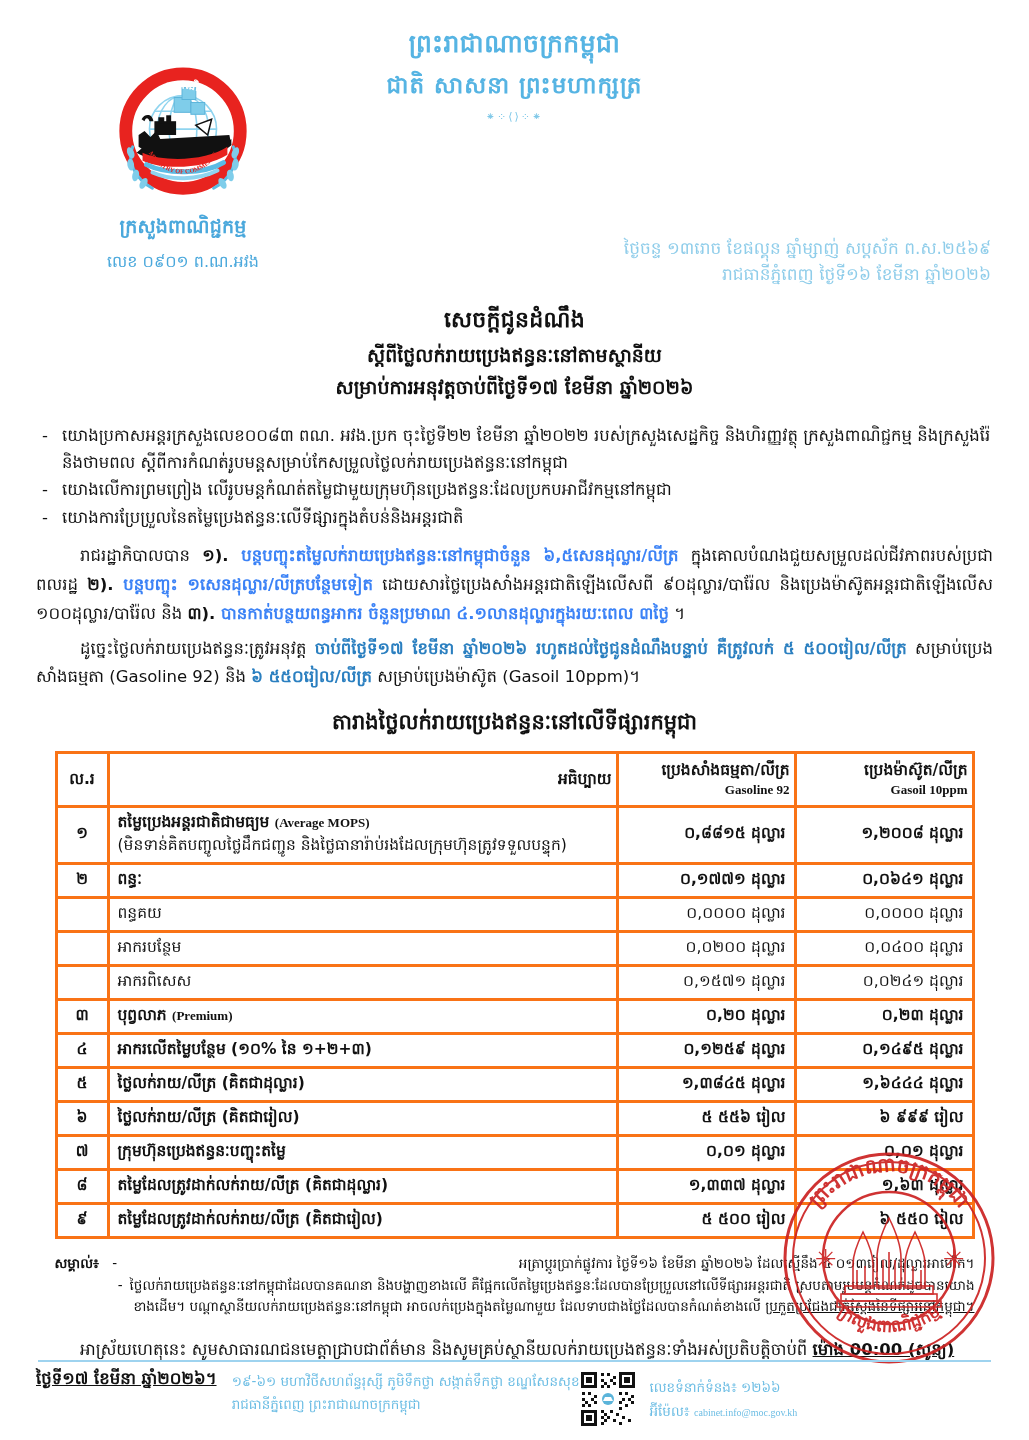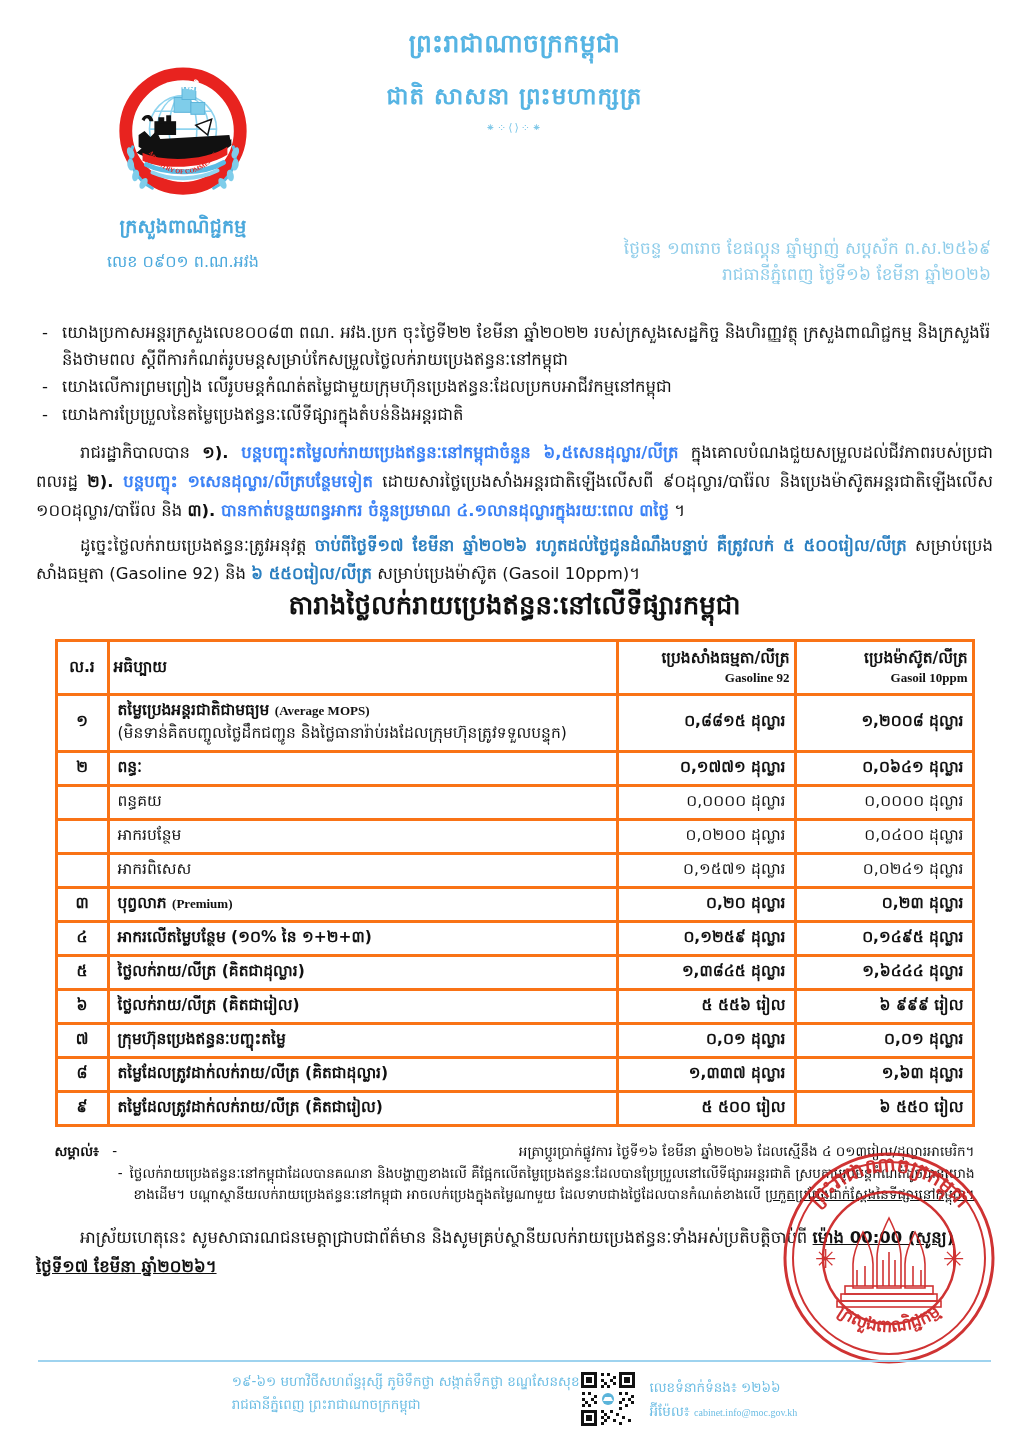--- a/index.html
+++ b/index.html
@@ -26,21 +26,21 @@
   }
   .doc-number {
     margin-top: 9px; font-size: 16px; color: #4aa8dc; white-space: nowrap;
   }
 
   .kingdom {
     position: absolute; left: 0; right: 0; top: 28px;
     text-align: center; color: #56b4e3;
   }
   .kingdom .l1 { font-size: 25px; font-weight: bold; letter-spacing: .5px; }
-  .kingdom .l2 { font-size: 23px; font-weight: bold; margin-top: 18px; letter-spacing: 1px; }
+  .kingdom .l2 { font-size: 23px; font-weight: bold; margin-top: 7px; letter-spacing: 1px; }
   .kingdom .orn { margin-top: 6px; font-size: 11px; color:#7fc8e8; letter-spacing: 2px;}
 
   .dateline {
     position: absolute; right: 38px; top: 235px;
     text-align: right; color: #8fcdea; font-size: 17px; line-height: 1.55;
   }
 
   
   .titles { text-align: center; margin-top: 6px; color: #111; }
   .titles .t1 { font-size: 22px; font-weight: bold; letter-spacing:.3px; }
@@ -55,32 +55,32 @@
   .bullet-text { flex: 1; }
 
   .para { font-size: 16.5px; line-height: 1.75; text-indent: 44px; margin-top: 10px; text-align: justify; }
   .para2 { font-size: 16.5px; line-height: 1.75; text-indent: 44px; margin-top: 6px; text-align: justify; }
   .bold { font-weight: bold; }
   .blue { color: #3b82f6; font-weight: bold; }
   .blue-l { color: #2a7fc0; font-weight: bold; }
 
   
   .table-title {
-    text-align: center; font-size: 26px; font-weight: bold;
-    margin-top: 0; color:#111;
+    text-align: center; font-size: 21px; font-weight: bold;
+    margin-top: 16px; color:#111;
   }
   table.price {
     width: 920px; margin: 12px auto 0 auto;
     border-collapse: collapse; table-layout: fixed;
   }
   table.price th, table.price td {
     border: 3px solid #f97316; padding: 4px 8px;
     font-size: 15.5px; color:#111; vertical-align: middle;
   }
-  table.price th { text-align: left; font-weight: bold; line-height:1.35; padding: 6px 4px; }
+  table.price th { text-align: right; font-weight: bold; line-height:1.35; padding: 6px 4px; }
   .c-no { width: 52px; text-align: center !important; }
   .c-desc { }
   .c-val { width: 178px; text-align: right !important; }
   .en { font-size: 13px; font-family: "Liberation Serif", serif; font-weight: bold; }
   td.sub { padding-left: 14px; border-top: 1px solid #999; border-bottom: 1px solid #999;}
   tr.subrow td { font-weight: normal; }
   tr.strong td { font-weight: bold; }
   .v-blue { color: #1a7abf; font-weight: bold; }
 
   
@@ -192,20 +192,25 @@
       <div class="l2">ជាតិ សាសនា ព្រះមហាក្សត្រ</div>
       <div class="orn">⁕⁘⟨⟩⁘⁕</div>
     </div>
 
     <div class="dateline">
       <div>ថ្ងៃចន្ទ ១៣រោច ខែផល្គុន ឆ្នាំម្សាញ់ សប្តស័ក ព.ស.២៥៦៩</div>
       <div>រាជធានីភ្នំពេញ ថ្ងៃទី១៦ ខែមីនា ឆ្នាំ២០២៦</div>
     </div>
   </div>
 
+  <div class="titles">
+    <div class="t1">សេចក្តីជូនដំណឹង</div>
+    <div class="t2">ស្តីពីថ្លៃលក់រាយប្រេងឥន្ធនៈនៅតាមស្ថានីយ</div>
+    <div class="t3">សម្រាប់ការអនុវត្តចាប់ពីថ្ងៃទី១៧ ខែមីនា ឆ្នាំ២០២៦</div>
+  </div>
 
   <div class="body">
 
     <div class="bullets">
       <div class="bullet-row">
         <span class="bullet-dash">-</span>
         <span class="bullet-text">យោងប្រកាសអន្តរក្រសួងលេខ០០៨៣ ពណ. អវង.ប្រក ចុះថ្ងៃទី២២ ខែមីនា ឆ្នាំ២០២២ របស់ក្រសួងសេដ្ឋកិច្ច និងហិរញ្ញវត្ថុ ក្រសួងពាណិជ្ជកម្ម និងក្រសួងរ៉ែ និងថាមពល ស្តីពីការកំណត់រូបមន្តសម្រាប់កែសម្រួលថ្លៃលក់រាយប្រេងឥន្ធនៈនៅកម្ពុជា</span>
       </div>
       <div class="bullet-row">
         <span class="bullet-dash">-</span>

